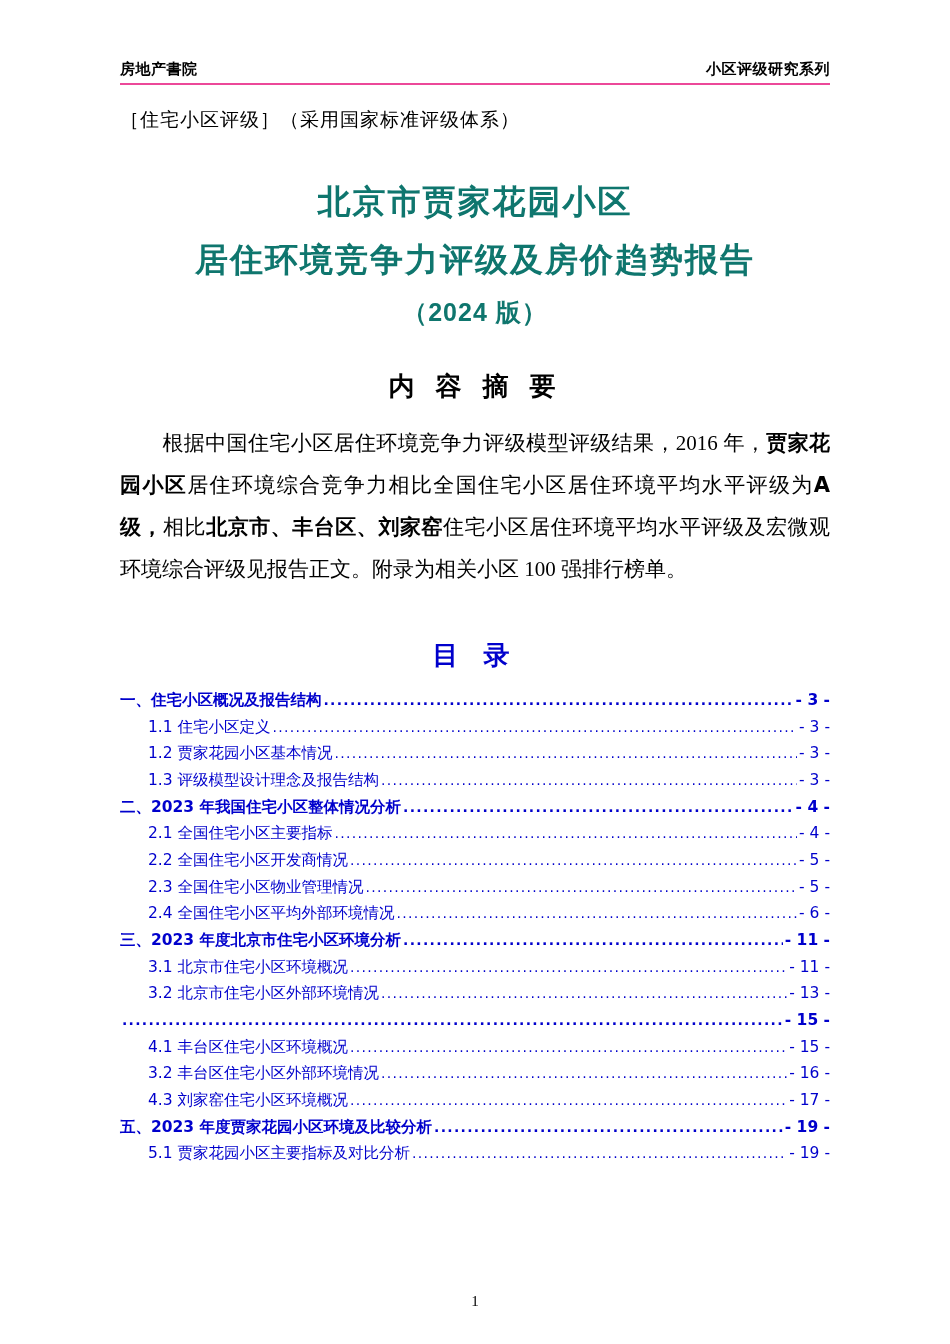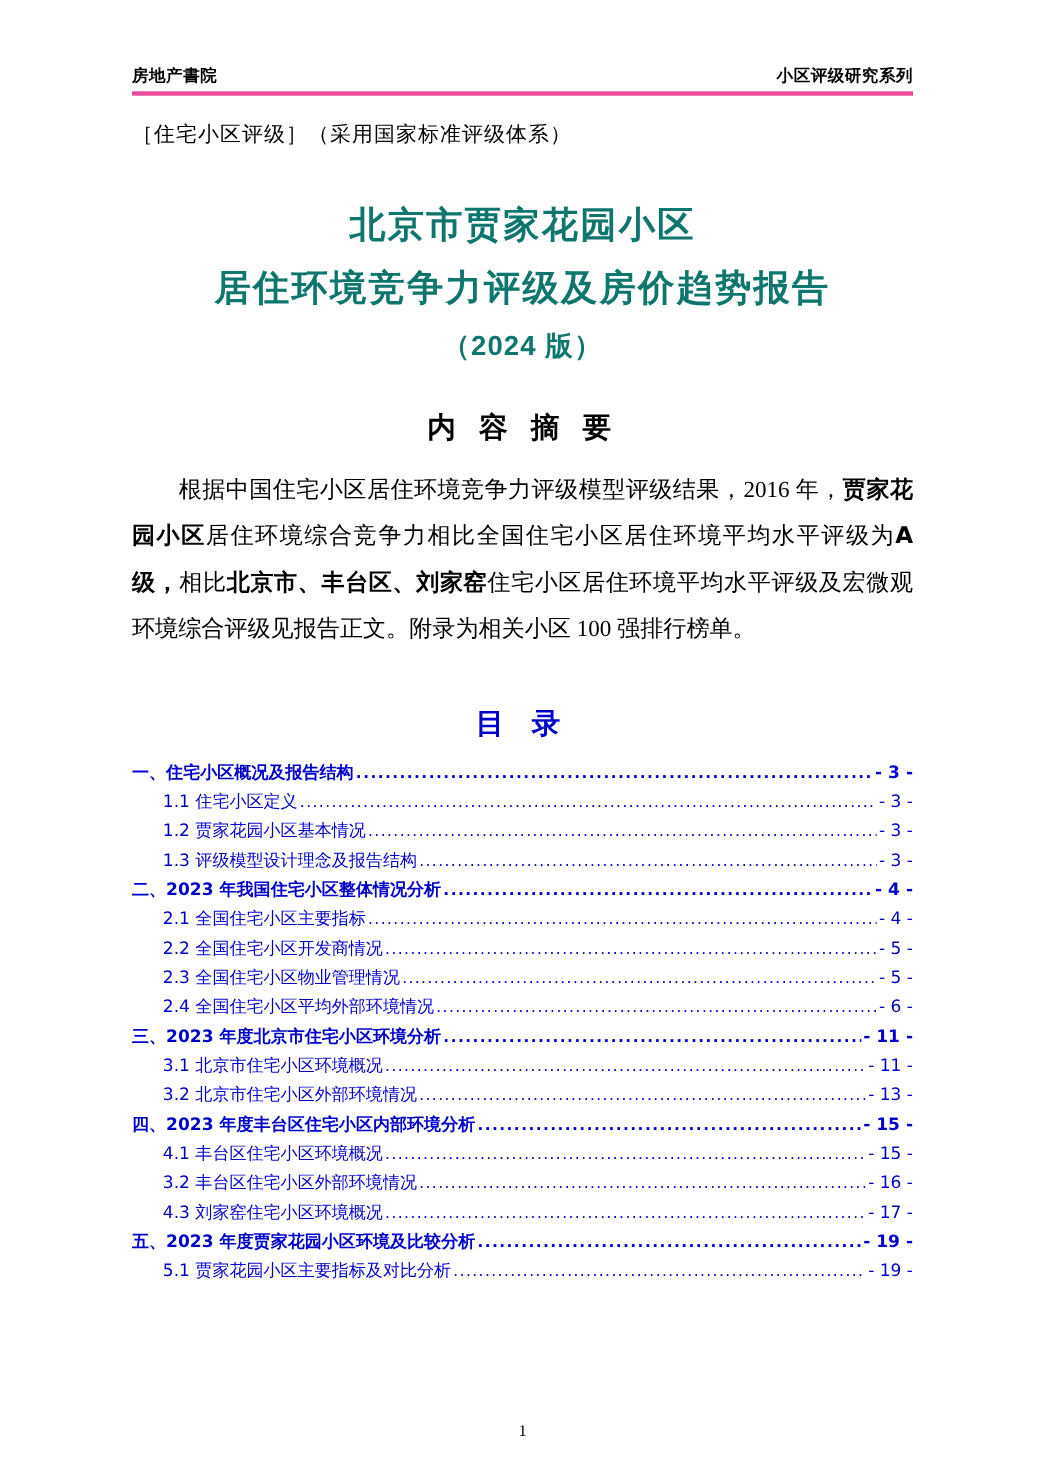--- a/index.html
+++ b/index.html
@@ -24,21 +24,21 @@
   }
   
   .header {
     display: flex;
     justify-content: space-between;
     align-items: flex-end;
     font-size: 15px;
     font-family: "DejaVu Sans", sans-serif;
     font-weight: bold;
     padding-bottom: 4px;
-    border-bottom: 4px solid #ec4899;
+    border-bottom: 2px solid #ec4899;
     letter-spacing: 0.5px;
   }
   .header .left { }
   .header .right { }
 
   
   .bracket-line {
     margin-top: 22px;
     font-size: 19px;
     font-family: "Liberation Serif", serif;
@@ -220,21 +220,20 @@
       <span class="toc-label">3.1 北京市住宅小区环境概况</span>
       <span class="toc-dots">............................................................................................................................</span>
       <span class="toc-page">- 11 -</span>
     </div>
     <div class="toc-item lvl2">
       <span class="toc-label">3.2 北京市住宅小区外部环境情况</span>
       <span class="toc-dots">............................................................................................................................</span>
       <span class="toc-page">- 13 -</span>
     </div>
     <div class="toc-item lvl1">
-      <span class="toc-label">四、2023 年度丰台区住宅小区内部环境分析</span>
       <span class="toc-dots">............................................................................................................................</span>
       <span class="toc-page">- 15 -</span>
     </div>
     <div class="toc-item lvl2">
       <span class="toc-label">4.1 丰台区住宅小区环境概况</span>
       <span class="toc-dots">............................................................................................................................</span>
       <span class="toc-page">- 15 -</span>
     </div>
     <div class="toc-item lvl2">
       <span class="toc-label">3.2 丰台区住宅小区外部环境情况</span>

